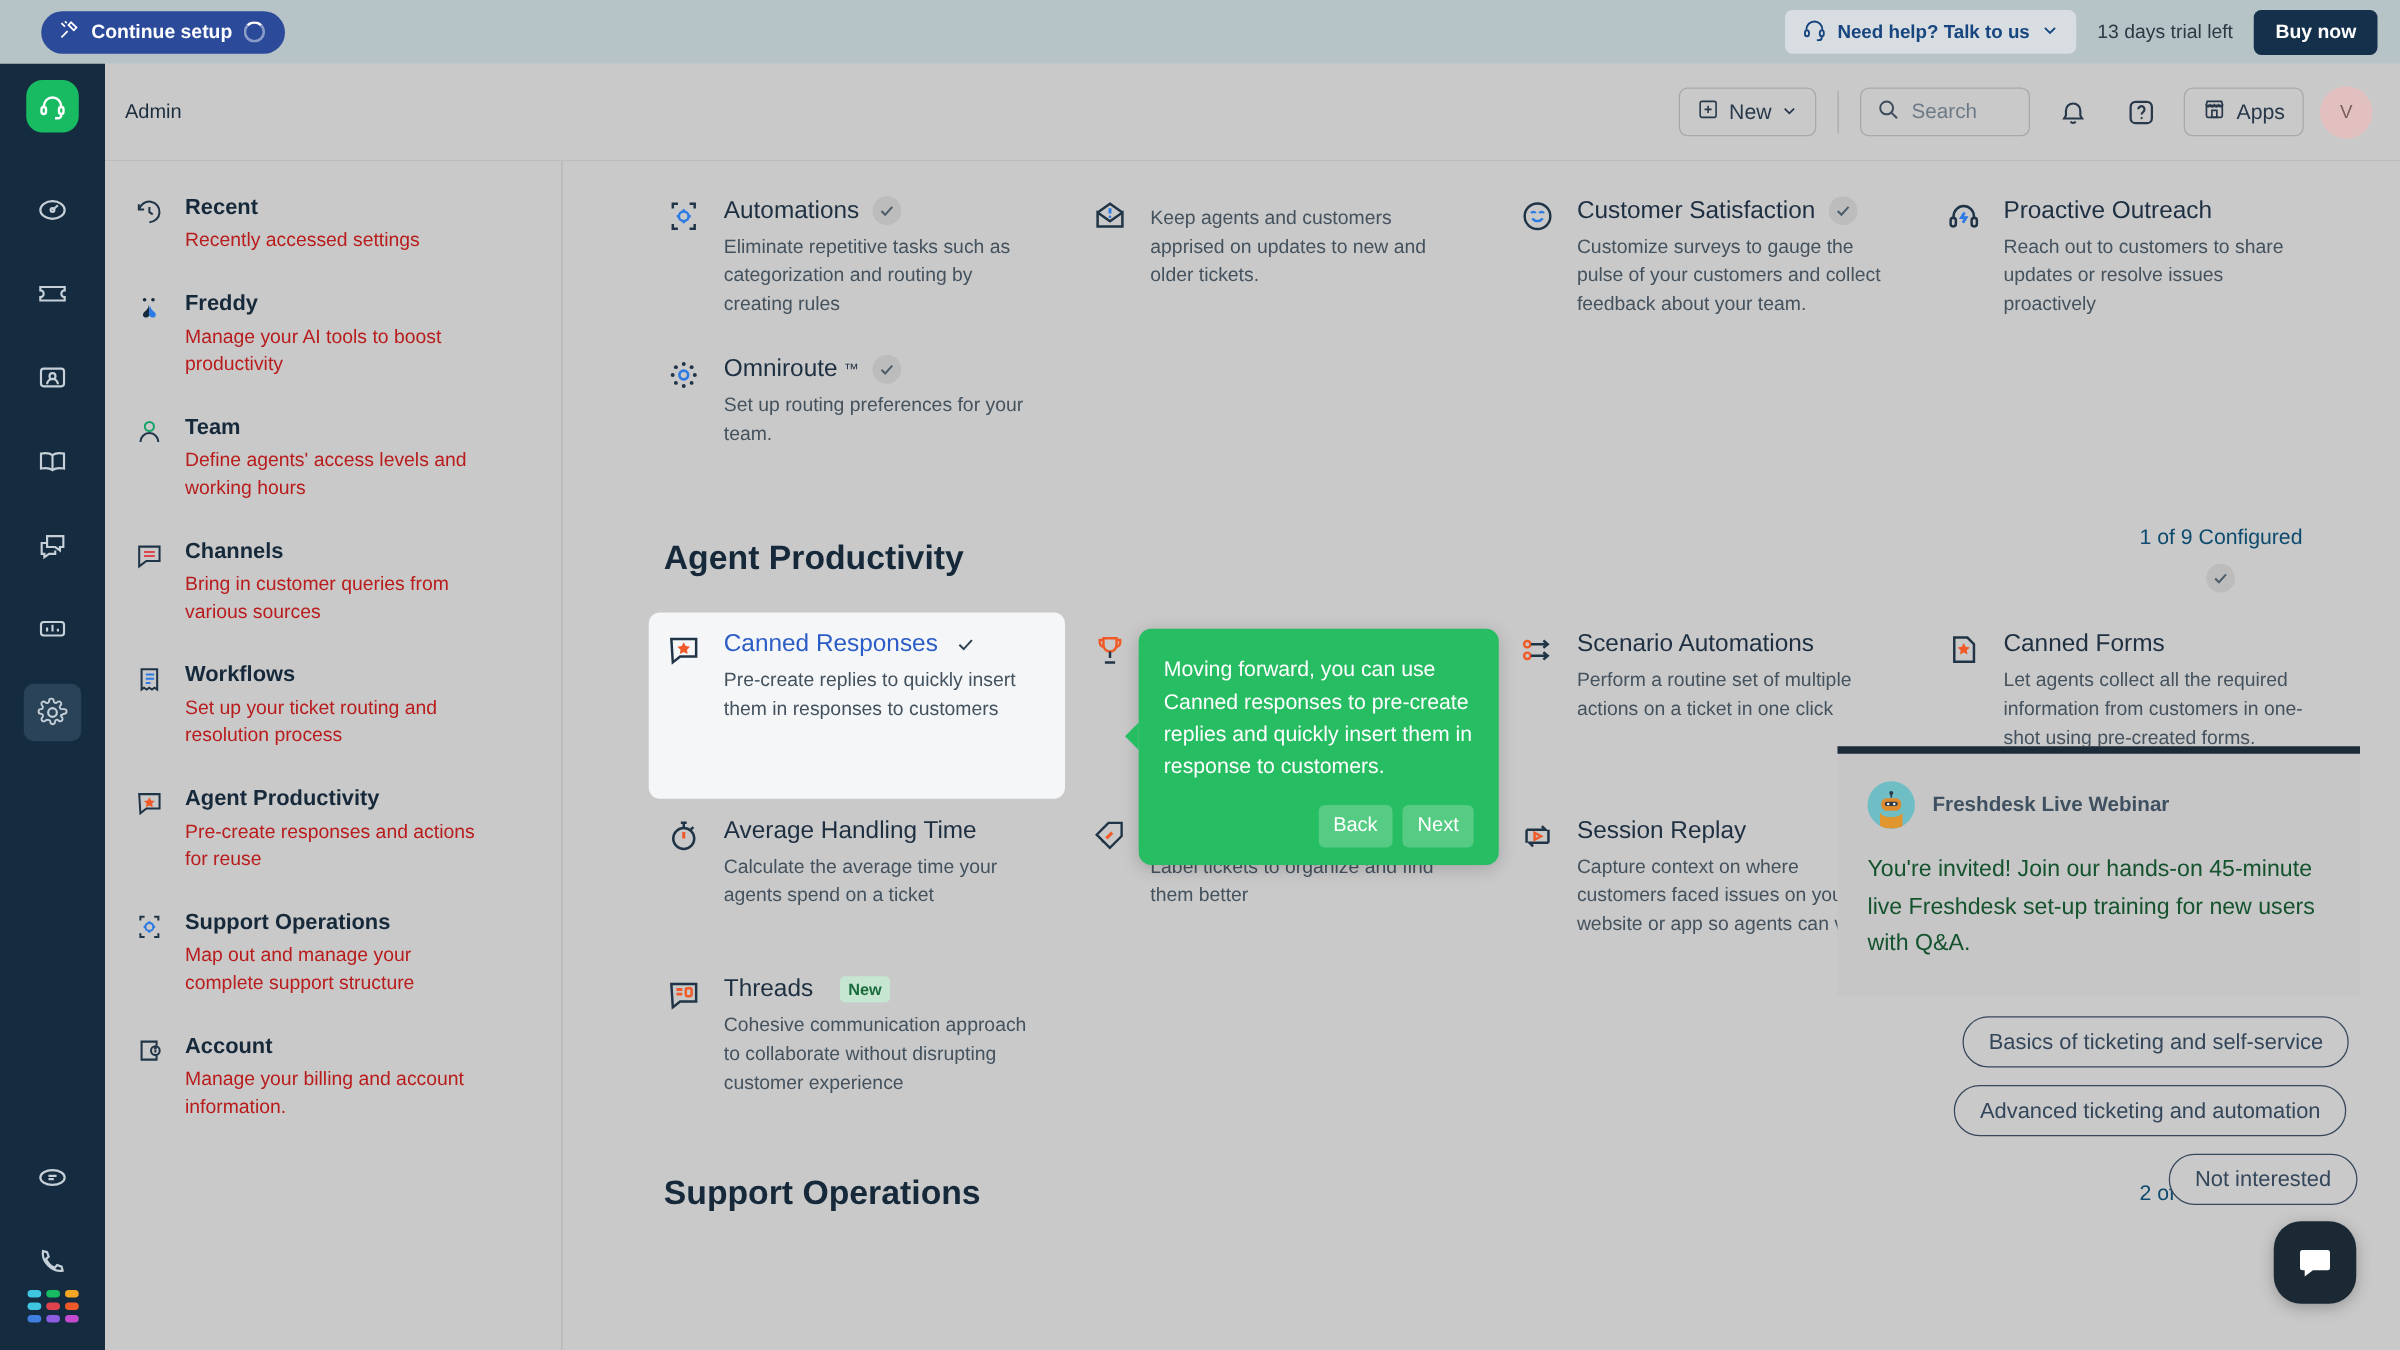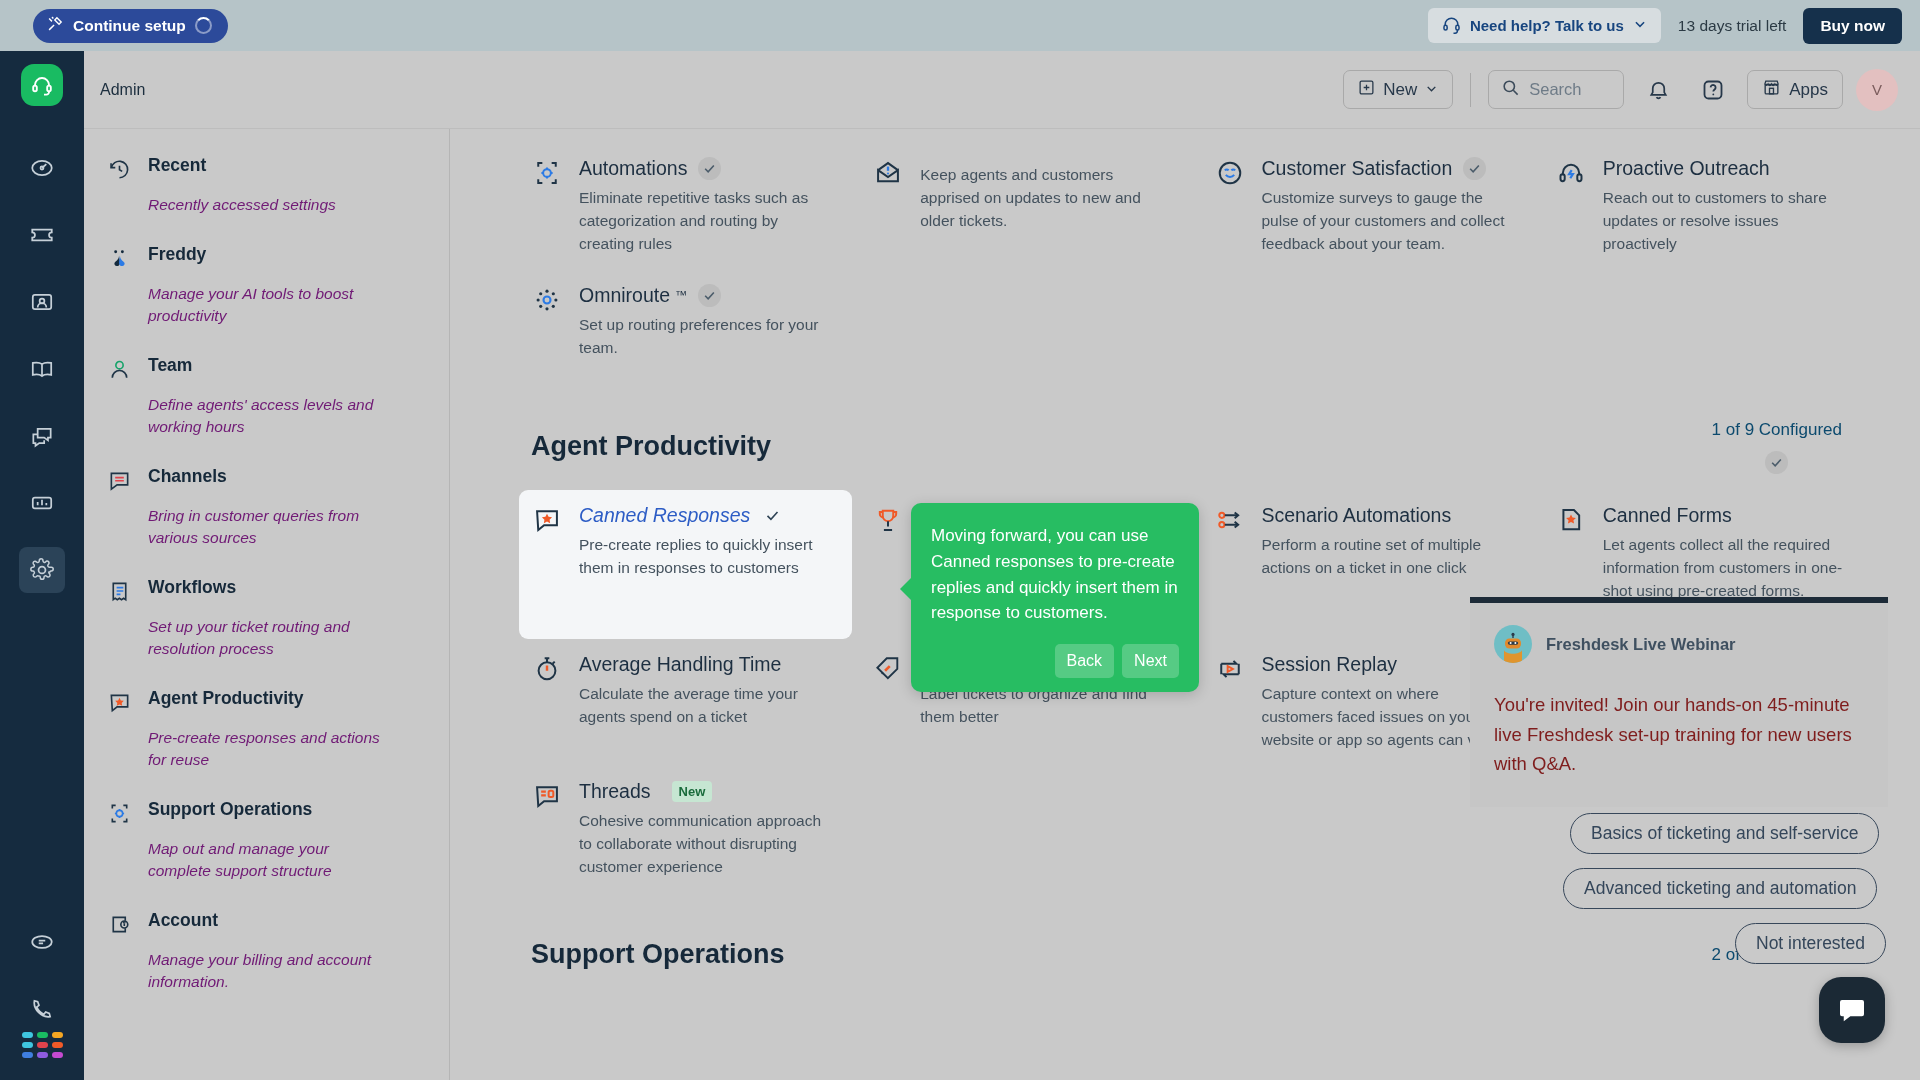--- a/index.html
+++ b/index.html
@@ -122,39 +122,39 @@
     width: 366px; height: 951px;
     background: #c9c9c9;
     border-right: 1px solid #b5b5b5;
     padding: 26px 0 0 24px;
     overflow: hidden;
   }
   .nav-item { display: flex; gap: 17px; margin-bottom: 28px; cursor: pointer; }
   .nav-ico { width: 23px; flex: 0 0 23px; padding-top: 3px; }
   .nav-ico svg { stroke-width: 1.7; fill: none; }
   .nav-title { font-size: 17.5px; font-weight: 700; color: #16293a; }
-  .nav-desc { font-size: 15.5px; color: #701a75; margin-top: 18px;
-    line-height: 1.42; max-width: 232px; font-style: italic; }
+  .nav-desc { font-size: 15.5px; color: #b91c1c; margin-top: 6px;
+    line-height: 1.42; max-width: 232px; }
 
   
   #main {
     position: absolute; top: 129px; left: 451px;
     width: 1469px; height: 951px;
     background: #c9c9c9; overflow: hidden;
     padding: 14px 44px 0 68px;
   }
   .card-grid { display: grid; grid-template-columns: 1fr 1fr 1fr 1fr; column-gap: 8px; }
   .card { display: flex; gap: 18px; padding: 14px 20px 14px 14px;
     border-radius: 9px; cursor: pointer; }
   .card.highlight { background: #f4f6f8; }
   .card-ico { flex: 0 0 28px; width: 28px; padding-top: 2px; }
   .card-ico svg { fill: none; stroke-width: 1.7; }
   .card-head { display: flex; align-items: center; gap: 11px; }
   .card-title { font-size: 19.5px; color: #1d2f41; }
-  .card.highlight .card-title { color: #2c5cc5; font-style: italic; }
+  .card.highlight .card-title { color: #2c5cc5; }
   .card-desc { font-size: 15.5px; color: #44525e; line-height: 1.48; margin-top: 7px; }
   .check-pill {
     width: 23px; height: 23px; border-radius: 50%;
     background: #bcbcbc; display: flex; align-items: center; justify-content: center;
   }
   .check-pill.bare { background: transparent; }
   .sup-tm { font-size: 12px; vertical-align: super; }
 
   .section-row { display: flex; align-items: center;
     margin: 46px 0 16px 12px; }
@@ -193,22 +193,22 @@
     width: 418px; background: #c6c6c6;
     border-top: 6px solid #1d2b38;
     padding: 22px 24px 28px 24px;
     z-index: 45;
   }
   #webinar-head { display: flex; align-items: center; gap: 14px; }
   #webinar-avatar { width: 38px; height: 38px; border-radius: 50%;
     background: #6fbec5; display: flex; align-items: flex-end;
     justify-content: center; overflow: hidden; }
   #webinar-title { font-size: 16.5px; font-weight: 700; color: #3f5060; }
-  #webinar-body { margin-top: 27px; font-size: 18.5px;
-    color: #7f1d1d; line-height: 1.6; }
+  #webinar-body { margin-top: 17px; font-size: 18.5px;
+    color: #14532d; line-height: 1.6; }
 
   
   .quick-reply {
     position: absolute; z-index: 50;
     background: #c9c9c9; border: 1.6px solid #37475a;
     border-radius: 22px; padding: 9px 20px;
     font-size: 17.5px; color: #34465a; cursor: pointer;
     white-space: nowrap;
   }
   #qr-0 { left: 1570px; top: 813px; }

